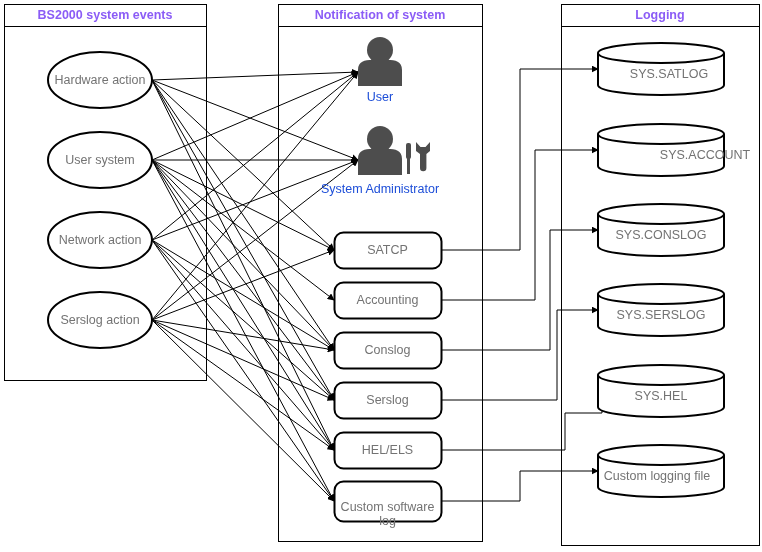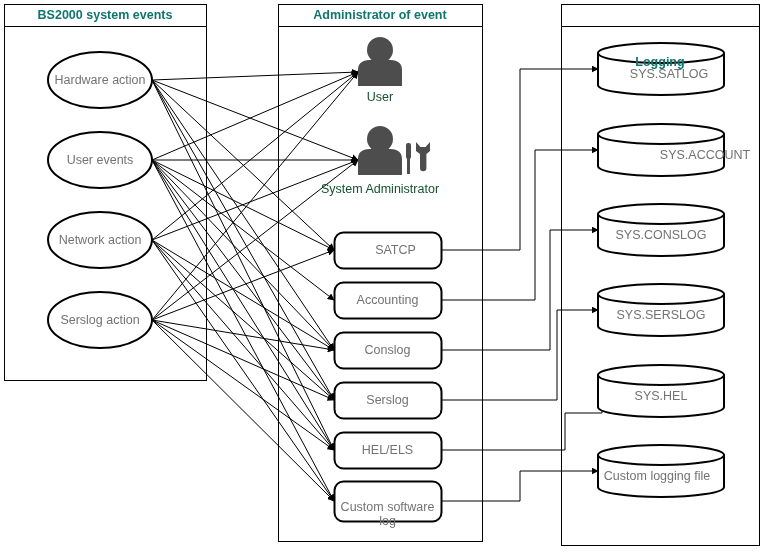--- a/index.html
+++ b/index.html
@@ -2,29 +2,29 @@
 <html><head>
 <meta charset="utf-8">
 <style>
   html,body{margin:0;padding:0;background:#ffffff;}
   body{width:762px;height:552px;overflow:hidden;
        font-family:"Liberation Sans","DejaVu Sans",sans-serif;}
   #stage{position:relative;width:762px;height:552px;}
   #stage svg{position:absolute;left:0;top:0;}
   .panel-title{
     position:absolute;text-align:center;font-weight:bold;font-size:12.5px;
-    color:#0f766e;line-height:20px;white-space:nowrap;
+    color:#8b5cf6;line-height:20px;white-space:nowrap;
   }
   .node-label{
     position:absolute;text-align:center;font-size:12.5px;color:#737373;
     display:flex;align-items:center;justify-content:center;
     line-height:14px;pointer-events:none;
   }
   .cap-label{
-    position:absolute;text-align:center;font-size:12.5px;color:#14532d;
+    position:absolute;text-align:center;font-size:12.5px;color:#1d4ed8;
     white-space:nowrap;
   }
 </style>
 </head>
 <body>
 
 <div id="stage">
 
   <svg id="gfx" width="762" height="552">
     <defs>
@@ -109,29 +109,29 @@
           <path d="M 358 175 L 358 159 C 358 147 370 149 380 149 C 390 149 402 147 402 159 L 402 175 Z" fill="#4d4d4d"></path>
           <rect x="406" y="143" width="5" height="16" rx="2" fill="#4d4d4d"></rect>
           <rect x="407" y="158" width="3" height="16" fill="#4d4d4d"></rect>
           <path d="M 416 142 L 416 151 L 420 154 L 420 168 a 3.2 3.2 0 0 0 6.4 0 L 426.4 154 L 430 151 L 430 142 L 425.5 147 L 420.5 147 Z" fill="#4d4d4d"></path>
         </g>
       </g>
   </svg>
 
   <div id="labels">
       <div class="panel-title" style="left: 4px; top: 5px; width: 202px; height: 22px;">BS2000 system events</div>
-      <div class="panel-title" style="left: 278px; top: 5px; width: 204px; height: 22px;">Administrator of event</div>
-      <div class="panel-title" style="left: 561px; top: 5px; width: 198px; height: 22px; margin-top: 47px;">Logging</div>
+      <div class="panel-title" style="left: 278px; top: 5px; width: 204px; height: 22px;">Notification of system</div>
+      <div class="panel-title" style="left: 561px; top: 5px; width: 198px; height: 22px;">Logging</div>
       <div class="node-label" style="left: 48px; top: 70px; width: 104px; height: 20px;">Hardware action</div>
-      <div class="node-label" style="left: 48px; top: 150px; width: 104px; height: 20px;">User events</div>
+      <div class="node-label" style="left: 48px; top: 150px; width: 104px; height: 20px;">User system</div>
       <div class="node-label" style="left: 48px; top: 230px; width: 104px; height: 20px;">Network action</div>
       <div class="node-label" style="left: 48px; top: 310px; width: 104px; height: 20px;">Serslog action</div>
       <div class="cap-label" style="left: 280px; top: 90px; width: 200px; height: 18px;">User</div>
       <div class="cap-label" style="left: 280px; top: 182px; width: 200px; height: 18px;">System Administrator</div>
-      <div class="node-label" style="left: 342px; top: 232px; width: 107px; height: 36px;">SATCP</div>
+      <div class="node-label" style="left: 334px; top: 232px; width: 107px; height: 36px;">SATCP</div>
       <div class="node-label" style="left: 334px; top: 282px; width: 107px; height: 36px;">Accounting</div>
       <div class="node-label" style="left: 334px; top: 332px; width: 107px; height: 36px;">Conslog</div>
       <div class="node-label" style="left: 334px; top: 382px; width: 107px; height: 36px;">Serslog</div>
       <div class="node-label" style="left: 334px; top: 432px; width: 107px; height: 36px;">HEL/ELS</div>
       <div class="node-label" style="left: 334px; top: 494px; width: 107px; height: 40px;">Custom software log</div>
       <div class="node-label" style="left: 598px; top: 53px; width: 142px; height: 42px;">SYS.SATLOG</div>
       <div class="node-label" style="left: 598px; top: 134px; width: 126px; height: 42px; margin-left: 44px;">SYS.ACCOUNT</div>
       <div class="node-label" style="left: 598px; top: 214px; width: 126px; height: 42px;">SYS.CONSLOG</div>
       <div class="node-label" style="left: 598px; top: 294px; width: 126px; height: 42px;">SYS.SERSLOG</div>
       <div class="node-label" style="left: 598px; top: 375px; width: 126px; height: 42px;">SYS.HEL</div>

